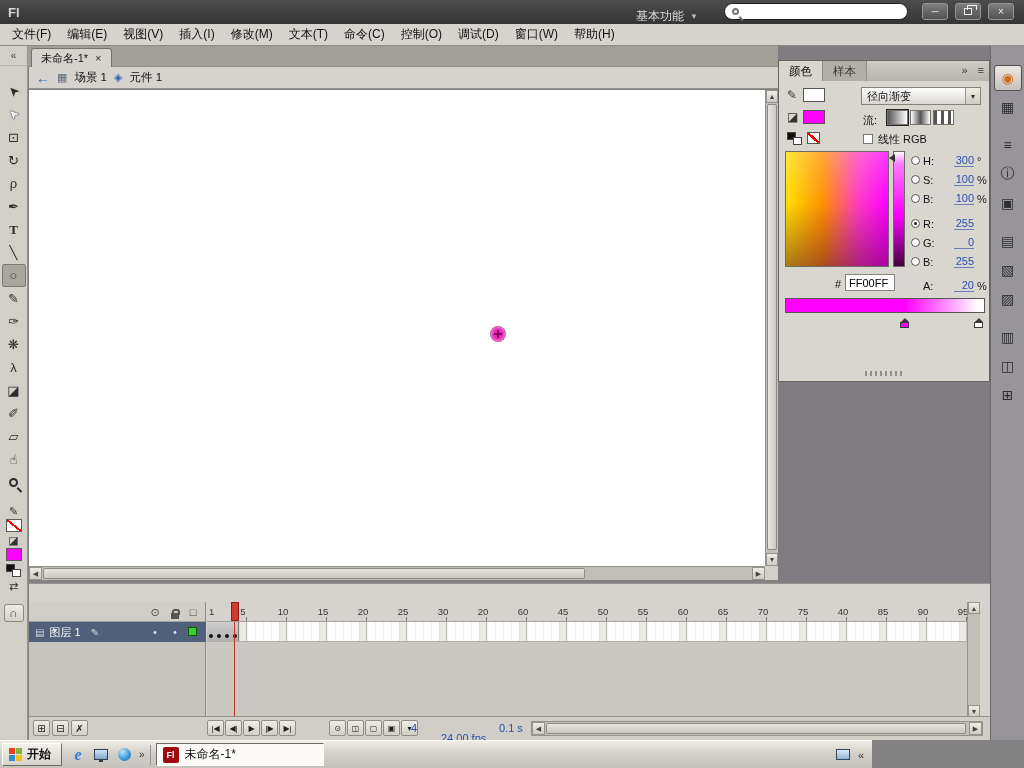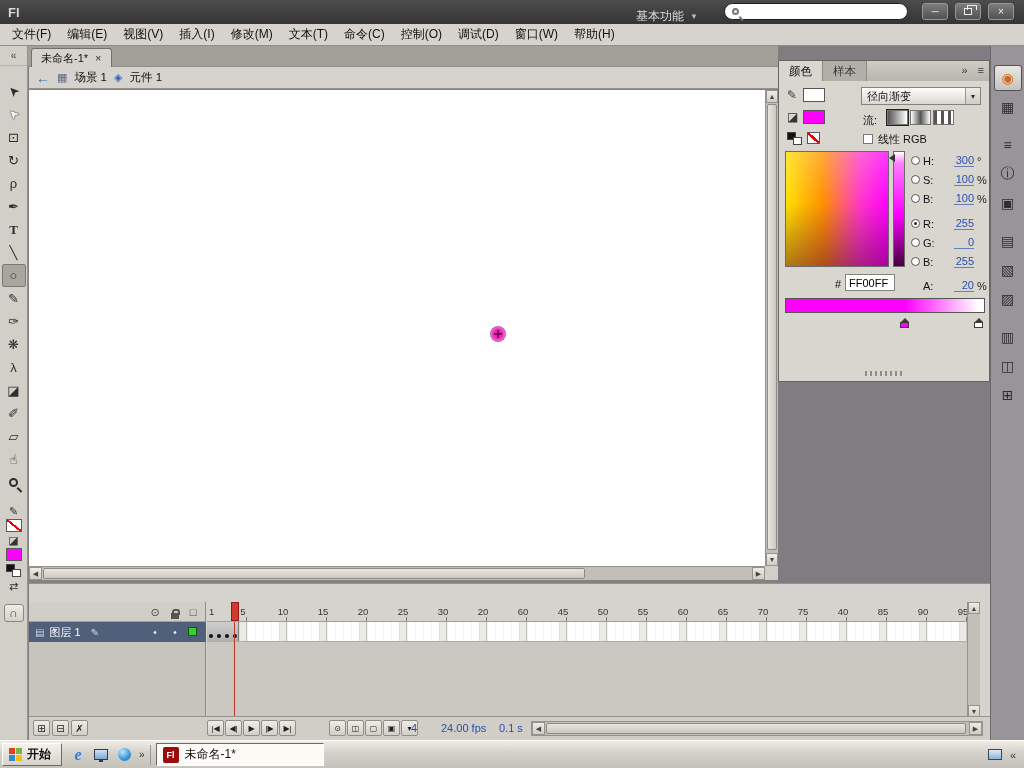--- a/index.html
+++ b/index.html
@@ -158,29 +158,29 @@
 #tl-vscroll .up{top:0}
 #tl-vscroll .down{bottom:0}
 #tl-controls{position:absolute;left:0;bottom:0;width:961px;height:24px;background:#d1cec8;border-top:1px solid #96938d;font-size:11px}
 .tl-btn{width:17px;height:16px;border:1px solid #918e88;background:linear-gradient(#efece6,#d2cfc9);border-radius:2px;display:flex;align-items:center;justify-content:center;font-size:8px;color:#222;flex:none;cursor:default}
 #tl-left-btns{position:absolute;left:4px;top:3px;display:flex;gap:2px}
 #tl-left-btns .tl-btn{font-size:10px}
 #tl-playback{position:absolute;left:178px;top:3px;display:flex;gap:1px}
 #tl-onion{position:absolute;left:300px;top:3px;display:flex;gap:1px}
 .hot{color:#2a4fae;cursor:default}
 #cur-frame{position:absolute;left:382px;top:5px}
-#frame-rate{position:absolute;left:412px;top:5px}
+#frame-rate{position:absolute;left:412px;top:15px}
 #elapsed{position:absolute;left:470px;top:5px}
 #tl-hscroll{position:absolute;left:502px;top:4px;width:452px;height:15px;background:#c2bfb9;border:1px solid #96938d}
 #tl-hscroll .sb-btn{width:13px;height:13px;position:absolute;top:0}
 #tl-hscroll .left{left:0}
 #tl-hscroll .right{right:0}
 #tl-h-thumb{position:absolute;left:14px;top:1px;width:420px;height:11px;background:linear-gradient(#e9e6e0,#cbc8c2);border:1px solid #8e8b85;border-radius:2px}
 
-#taskbar{position:absolute;left:0;top:740px;width:1024px;height:28px;background:linear-gradient(#f0ede7,#d3d0ca 45%,#c5c2bc);border-top:1px solid #fbfaf7;display:flex;align-items:center}
+#taskbar{position:absolute;left:0;top:740px;width:872px;height:28px;background:linear-gradient(#f0ede7,#d3d0ca 45%,#c5c2bc);border-top:1px solid #fbfaf7;display:flex;align-items:center}
 #start-btn{margin-left:2px;height:23px;padding:0 10px 0 6px;display:flex;align-items:center;gap:5px;border:1px solid;border-color:#fff #6d6a64 #6d6a64 #fff;background:linear-gradient(#f4f1eb,#d6d3cd);font-weight:bold;font-size:12px;cursor:default}
 .flag{display:grid;grid-template-columns:6px 6px;grid-template-rows:6px 6px;gap:1px}
 .flag i{display:block}
 .f1{background:#e8401c}.f2{background:#7ab648}.f3{background:#2f8cd3}.f4{background:#f6c013}
 #quick-launch{display:flex;align-items:center;margin-left:6px;gap:3px}
 .ql{width:20px;height:20px;display:flex;align-items:center;justify-content:center;cursor:default}
 .ie-e{color:#2a7de1;font-weight:bold;font-style:italic;font-family:"Liberation Serif",serif;font-size:16px;line-height:1}
 .desk-ic{width:14px;height:11px;border:1px solid #2c3e50;background:linear-gradient(#cfe3f5,#7da7cc);position:relative}
 .desk-ic::after{content:"";position:absolute;left:4px;bottom:-3px;width:4px;height:2px;background:#2c3e50}
 .orb{width:13px;height:13px;border-radius:50%;background:radial-gradient(circle at 35% 30%,#bfe6ff,#3f9ddb 55%,#20618f)}

